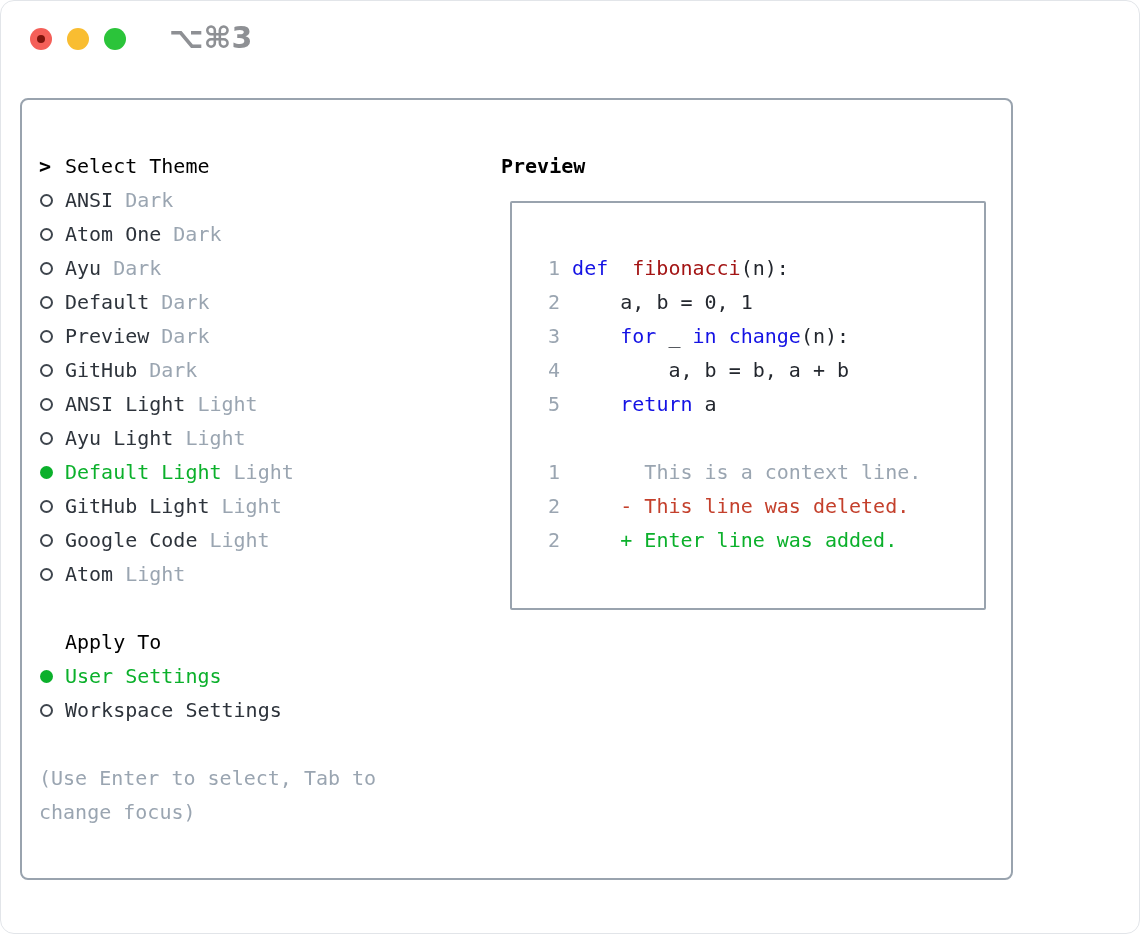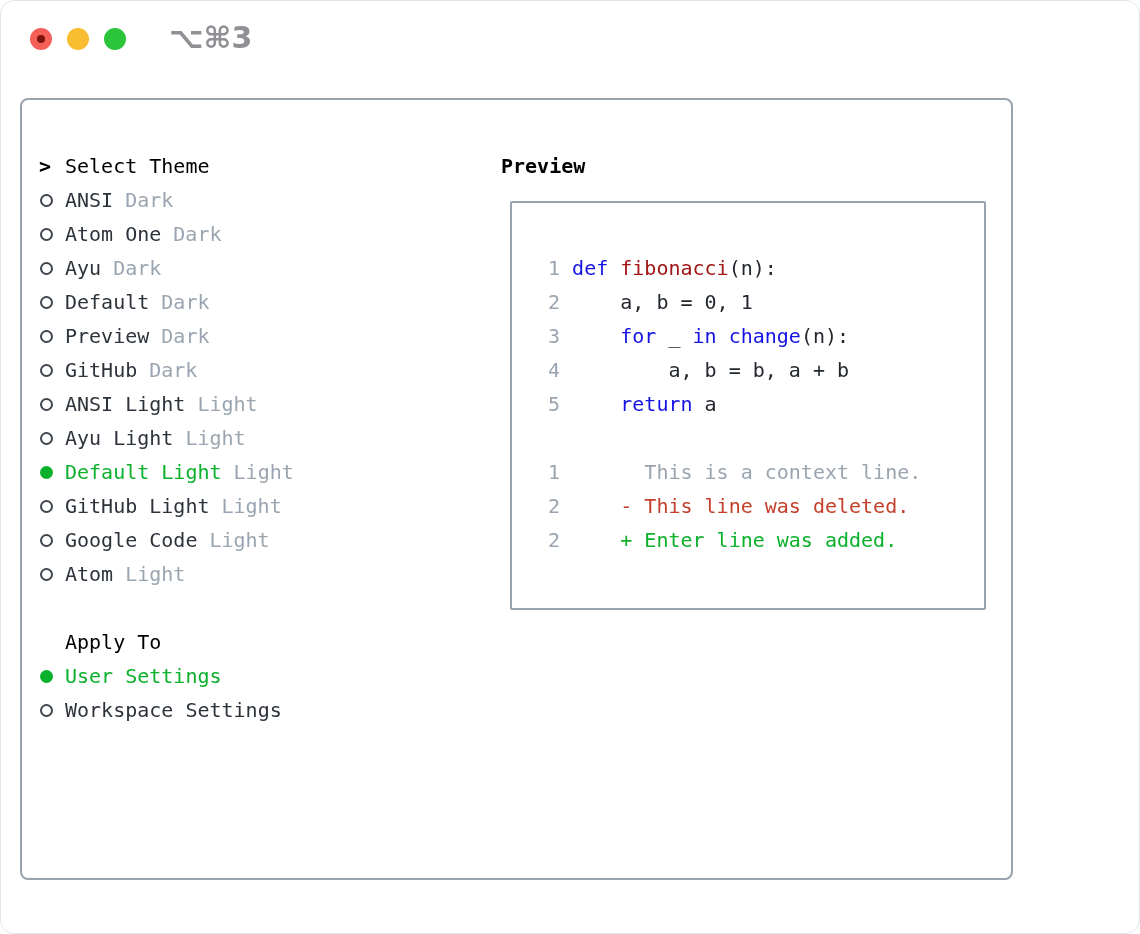--- a/index.html
+++ b/index.html
@@ -40,21 +40,21 @@
   .preview-title{position:absolute;left:479px;top:49px;height:34px;display:flex;align-items:center;
                  font-family:"DejaVu Sans Mono","Liberation Mono",monospace;font-size:20px;font-weight:bold;color:#000;}
   .preview-box{position:absolute;left:488px;top:101px;width:476px;height:409px;box-sizing:border-box;
                border:2px solid var(--border_gray,#99a3ae);border-radius:2px;background:#fff;
                padding:48px 0 0 36px;overflow:hidden;}
   .cline{height:34px;display:flex;align-items:center;white-space:pre;
          font-family:"DejaVu Sans Mono","Liberation Mono",monospace;font-size:20px;}
   .lnum{color:var(--muted_gray,#9aa5b1);}
   .pl{color:#23272e;}
   .kw{color:var(--keyword_blue,#1412e4);}
-  .fn{color:var(--function_red,#a31414);}
+  .fn{color:var(--function_red,#a31414);margin-left:12px;}
   .ctx{color:var(--muted_gray,#9aa5b1);}
   .del{color:var(--deleted_red,#c4402c);}
   .add{color:var(--added_green,#0bb02b);}
 </style>
 </head>
 <body>
 
 <div class="screen">
 
   <div class="titlebar">
@@ -79,20 +79,22 @@
         <div class="row"><span class="marker"><span class="bullet hollow"></span></span><span class="item-label">Ayu Light</span><span class="tag">Light</span></div>
         <div class="row"><span class="marker"><span class="bullet filled"></span></span><span class="item-label sel">Default Light</span><span class="tag">Light</span></div>
         <div class="row"><span class="marker"><span class="bullet hollow"></span></span><span class="item-label">GitHub Light</span><span class="tag">Light</span></div>
         <div class="row"><span class="marker"><span class="bullet hollow"></span></span><span class="item-label">Google Code</span><span class="tag">Light</span></div>
         <div class="row"><span class="marker"><span class="bullet hollow"></span></span><span class="item-label">Atom</span><span class="tag">Light</span></div>
         <div class="row"></div>
         <div class="row"><span class="marker"></span><span class="item-label" style="color: rgb(0, 0, 0);">Apply To</span></div>
         <div class="row"><span class="marker"><span class="bullet filled"></span></span><span class="item-label sel">User Settings</span></div>
         <div class="row"><span class="marker"><span class="bullet hollow"></span></span><span class="item-label">Workspace Settings</span></div>
         <div class="row"></div>
+        <div class="row"><span class="hint">(Use Enter to select, Tab to</span></div>
+        <div class="row"><span class="hint">change focus)</span></div>
       </div>
     <div class="preview-title">Preview</div>
     <div class="preview-box" id="preview-box">
         <div class="cline"><span class="lnum">1</span><span class="pl"> </span><span class="kw">def</span><span class="pl"> </span><span class="fn">fibonacci</span><span class="pl">(n):</span></div>
         <div class="cline"><span class="lnum">2</span><span class="pl"> </span><span class="pl">    a, b = 0, 1</span></div>
         <div class="cline"><span class="lnum">3</span><span class="pl"> </span><span class="pl">    </span><span class="kw">for</span><span class="pl"> _ </span><span class="kw">in</span><span class="pl"> </span><span class="kw">change</span><span class="pl">(n):</span></div>
         <div class="cline"><span class="lnum">4</span><span class="pl"> </span><span class="pl">        a, b = b, a + b</span></div>
         <div class="cline"><span class="lnum">5</span><span class="pl"> </span><span class="pl">    </span><span class="kw">return</span><span class="pl"> a</span></div>
         <div class="cline"></div>
         <div class="cline"><span class="lnum">1</span><span class="pl"> </span><span class="ctx">      This is a context line.</span></div>

